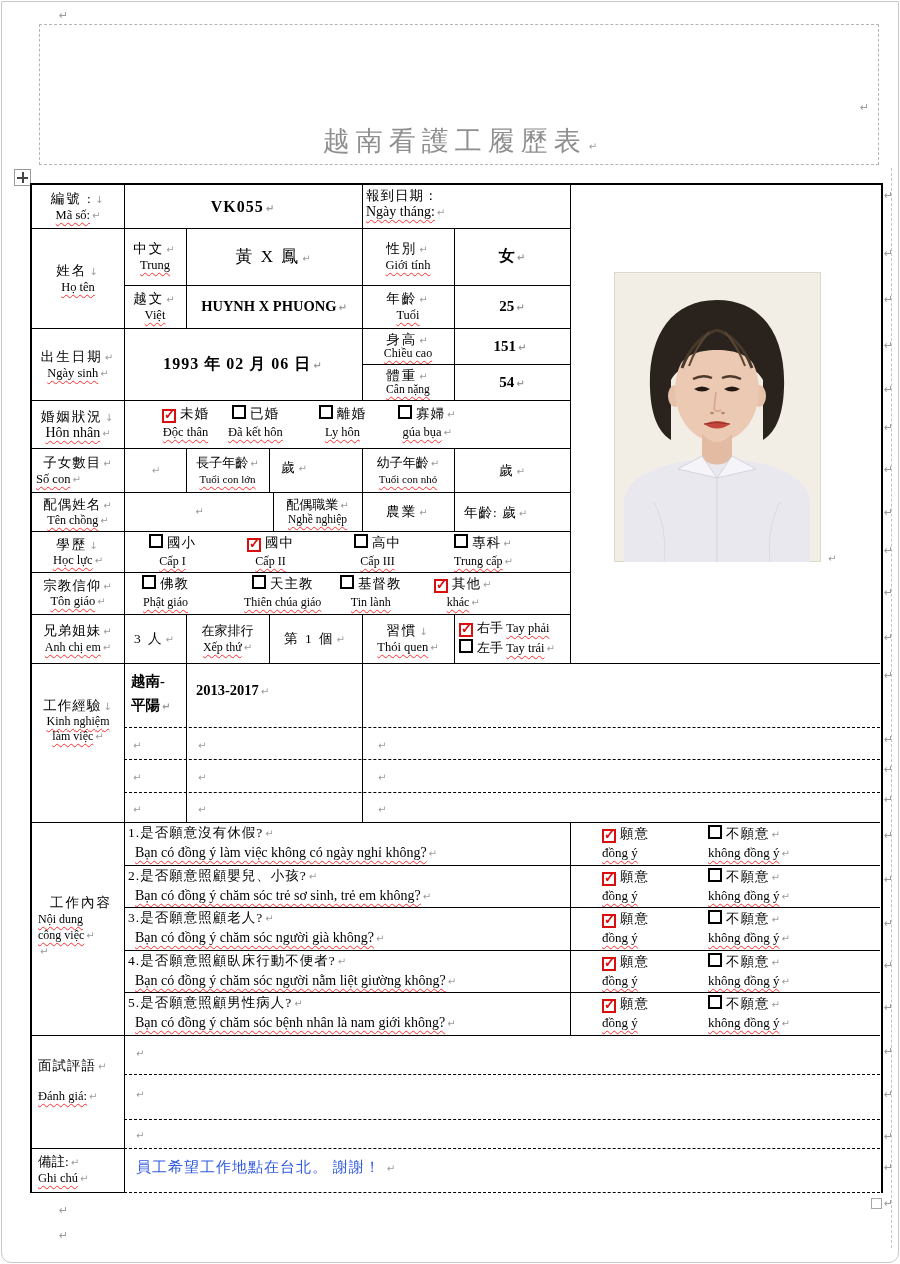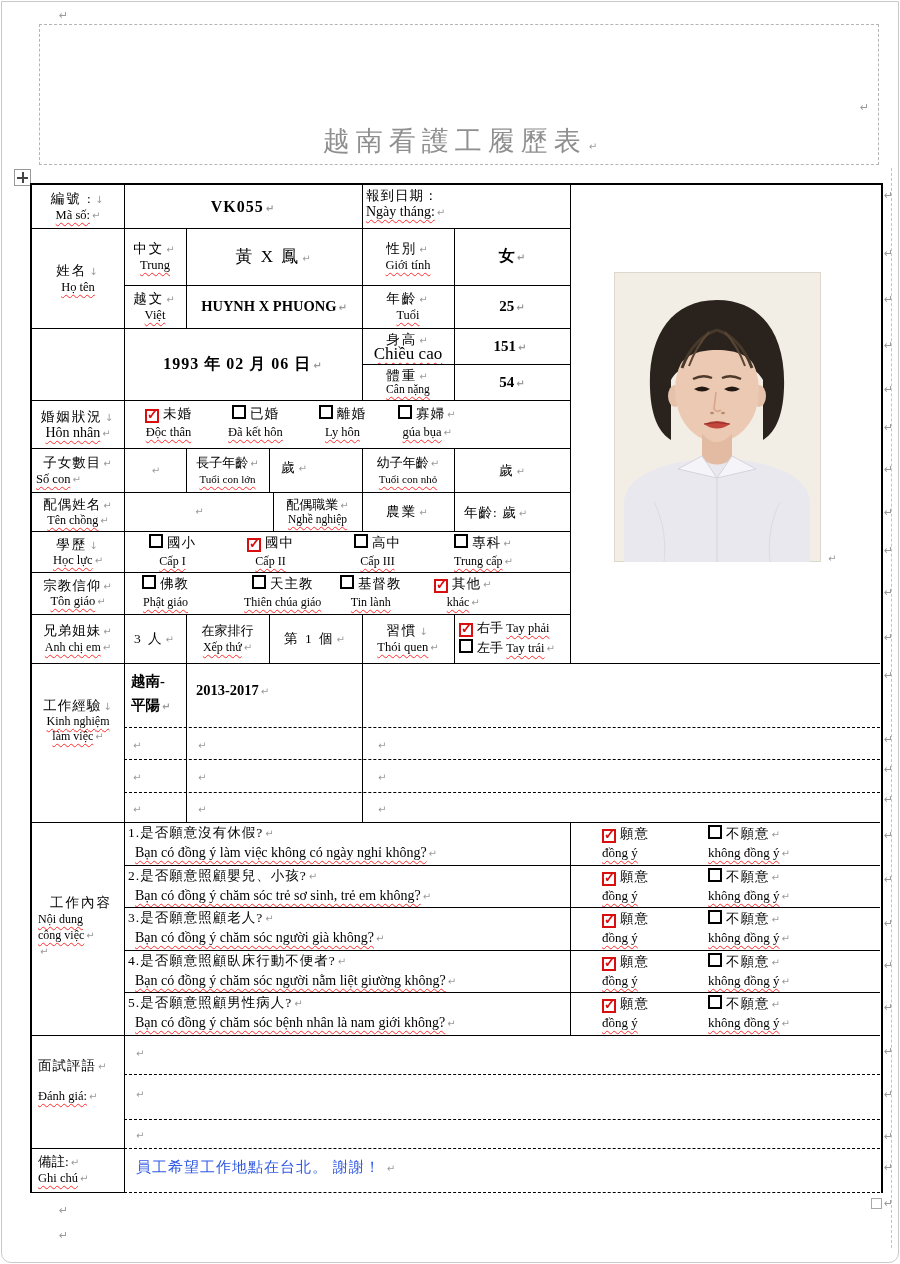--- a/index.html
+++ b/index.html
@@ -149,44 +149,48 @@
       <div style="font-size:14.5px;font-weight:bold"><span>HUYNH X PHUONG</span><span class="mk">↵</span></div>
     </div>
     <div class="c ctr" style="left:330px;top:100px;width:92px;height:43px">
       <div class="zh"><span>年齡</span><span class="mk">↵</span></div>
       <div class="vnl"><span class="vn">Tuổi</span></div>
     </div>
     <div class="c ctr" style="left:422px;top:100px;width:116px;height:43px">
       <div class="val"><span>25</span><span class="mk">↵</span></div>
     </div>
 
+    <div class="c ctr" style="left:0;top:143px;width:92px;height:72px">
+      <div class="zh"><span>出生日期</span><span class="mk">↵</span></div>
+      <div class="vnl"><span class="vn">Ngày sinh</span><span class="mk">↵</span></div>
+    </div>
     <div class="c ctr" style="left:92px;top:143px;width:238px;height:72px">
       <div class="big"><span>1993 年 02 月 06 日</span><span class="mk">↵</span></div>
     </div>
     <div class="c ctr" style="left:330px;top:143px;width:92px;height:36px">
       <div class="zh" style="line-height:15px"><span>身高</span><span class="mk">↵</span></div>
-      <div class="vnl" style="font-size:17px;line-height:13px"><span class="vn">Chiều cao</span></div>
+      <div class="vnl" style="font-size:12px;line-height:13px"><span class="vn">Chiều cao</span></div>
     </div>
     <div class="c ctr" style="left:420px;top:143px;width:116px;height:36px">
       <div class="val"><span>151</span><span class="mk">↵</span></div>
     </div>
     <div class="c ctr" style="left:330px;top:179px;width:92px;height:36px">
       <div class="zh" style="line-height:15px"><span>體重</span><span class="mk">↵</span></div>
       <div class="vnl" style="font-size:11.5px;line-height:13px"><span class="vn">Cân nặng</span></div>
     </div>
     <div class="c ctr" style="left:422px;top:179px;width:116px;height:36px">
       <div class="val"><span>54</span><span class="mk">↵</span></div>
     </div>
 
     <div class="c ctr" style="left:0;top:215px;width:92px;height:48px">
       <div class="zh"><span>婚姻狀況</span><span class="mk">↓</span></div>
       <div class="vnl" style="font-size:14px"><span class="vn">Hôn nhân</span><span class="mk">↵</span></div>
     </div>
     <div class="c" style="left:92px;top:215px;width:446px;height:48px">
-      <div class="opt" style="left:21px;top:5px">
+      <div class="opt" style="left:38px;top:5px">
         <div class="l1"><span class="cb on">✓</span><span>未婚</span></div>
         <div class="l2"><span class="vn">Độc thân</span></div>
       </div>
       <div class="opt" style="left:104px;top:5px">
         <div class="l1"><span class="cb"></span><span>已婚</span></div>
         <div class="l2"><span class="vn">Đã kết hôn</span></div>
       </div>
       <div class="opt" style="left:195px;top:5px">
         <div class="l1"><span class="cb"></span><span>離婚</span></div>
         <div class="l2"><span class="vn">Ly hôn</span></div>

